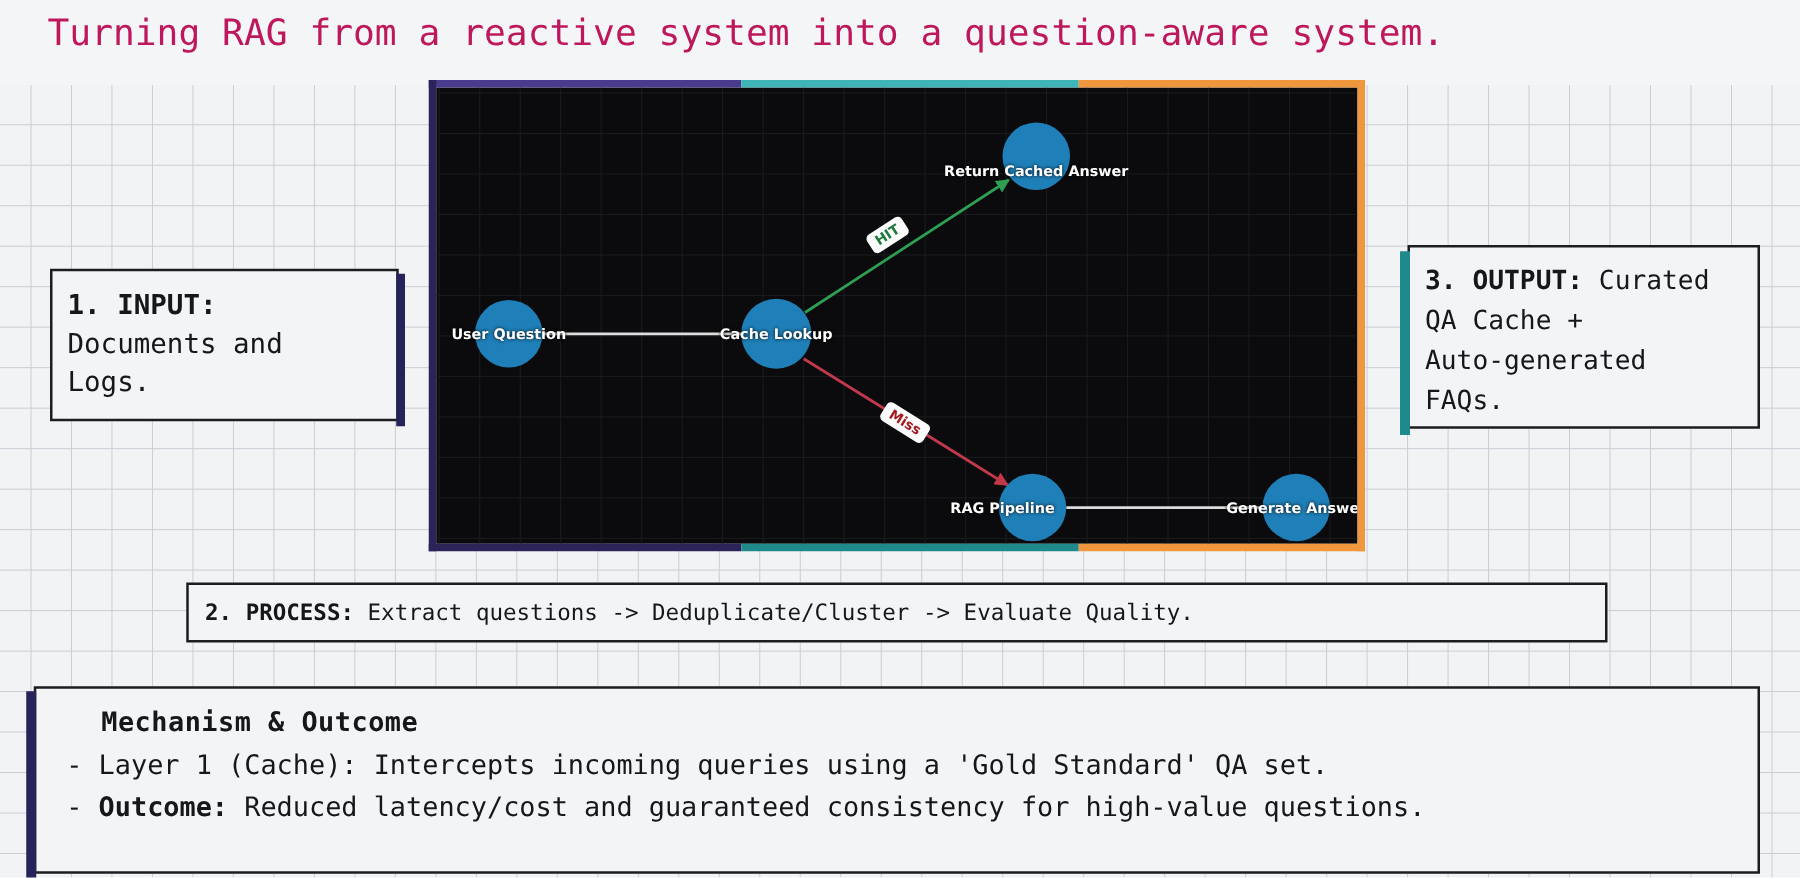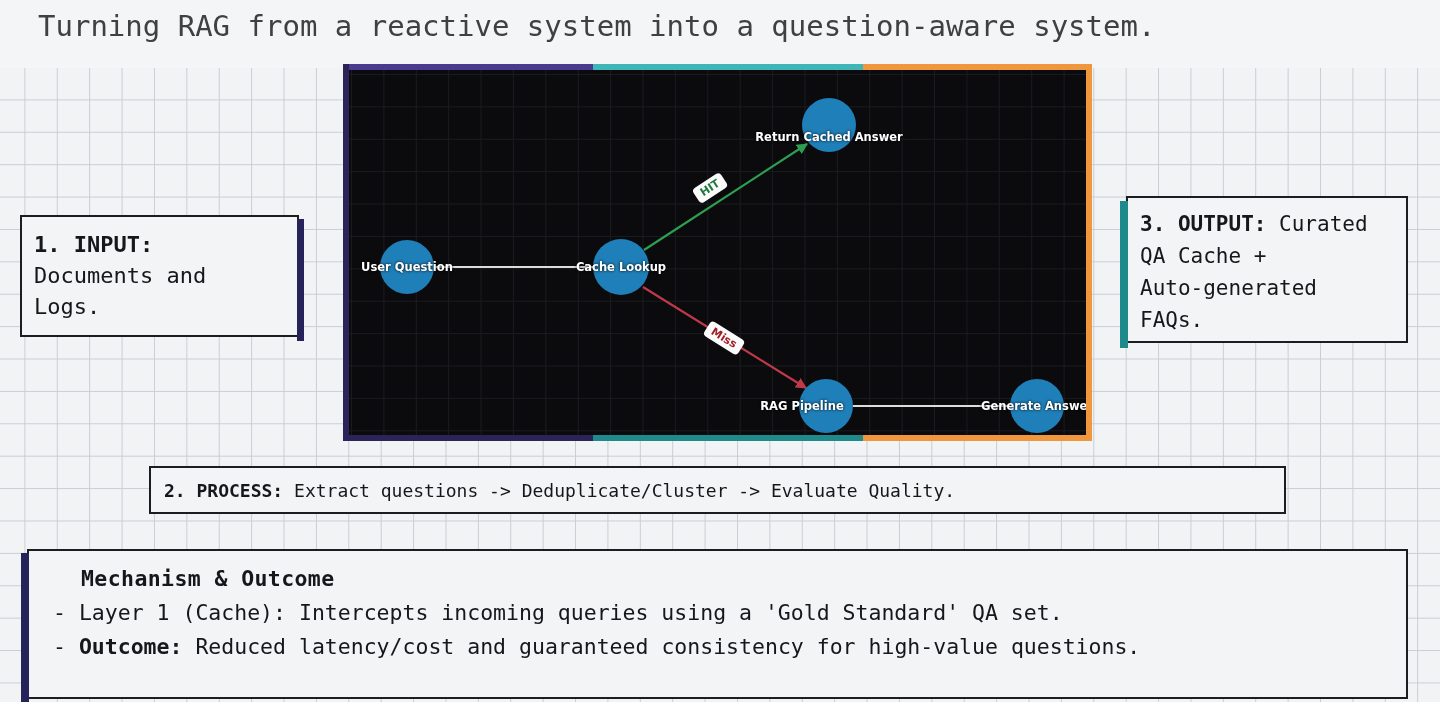--- a/index.html
+++ b/index.html
@@ -46,41 +46,41 @@
 
   
   .slide-title {
     position: absolute;
     left: 38px;
     top: 5px;
     width: 1380px;
     font-size: 29px;
     line-height: 42px;
     letter-spacing: 0px;
-    color: #404040;
+    color: #be185d;
     font-weight: 400;
     z-index: 5;
     white-space: nowrap;
   }
 
   
   .card {
     position: absolute;
     background: #f3f4f6;
     border: 2px solid #1b1d21;
     box-sizing: border-box;
     z-index: 6;
     color: #15171a;
   }
   .card .ln { white-space: pre; }
   .bold { font-weight: 700; }
 
   
   #input-card {
-    left: 20px;
+    left: 40px;
     top: 215px;
     width: 279px;
     height: 122px;
     padding: 12px 0 0 12px;
     font-size: 22px;
     line-height: 31px;
   }
   #input-card .edge-r {
     position: absolute;
     right: -7px;

